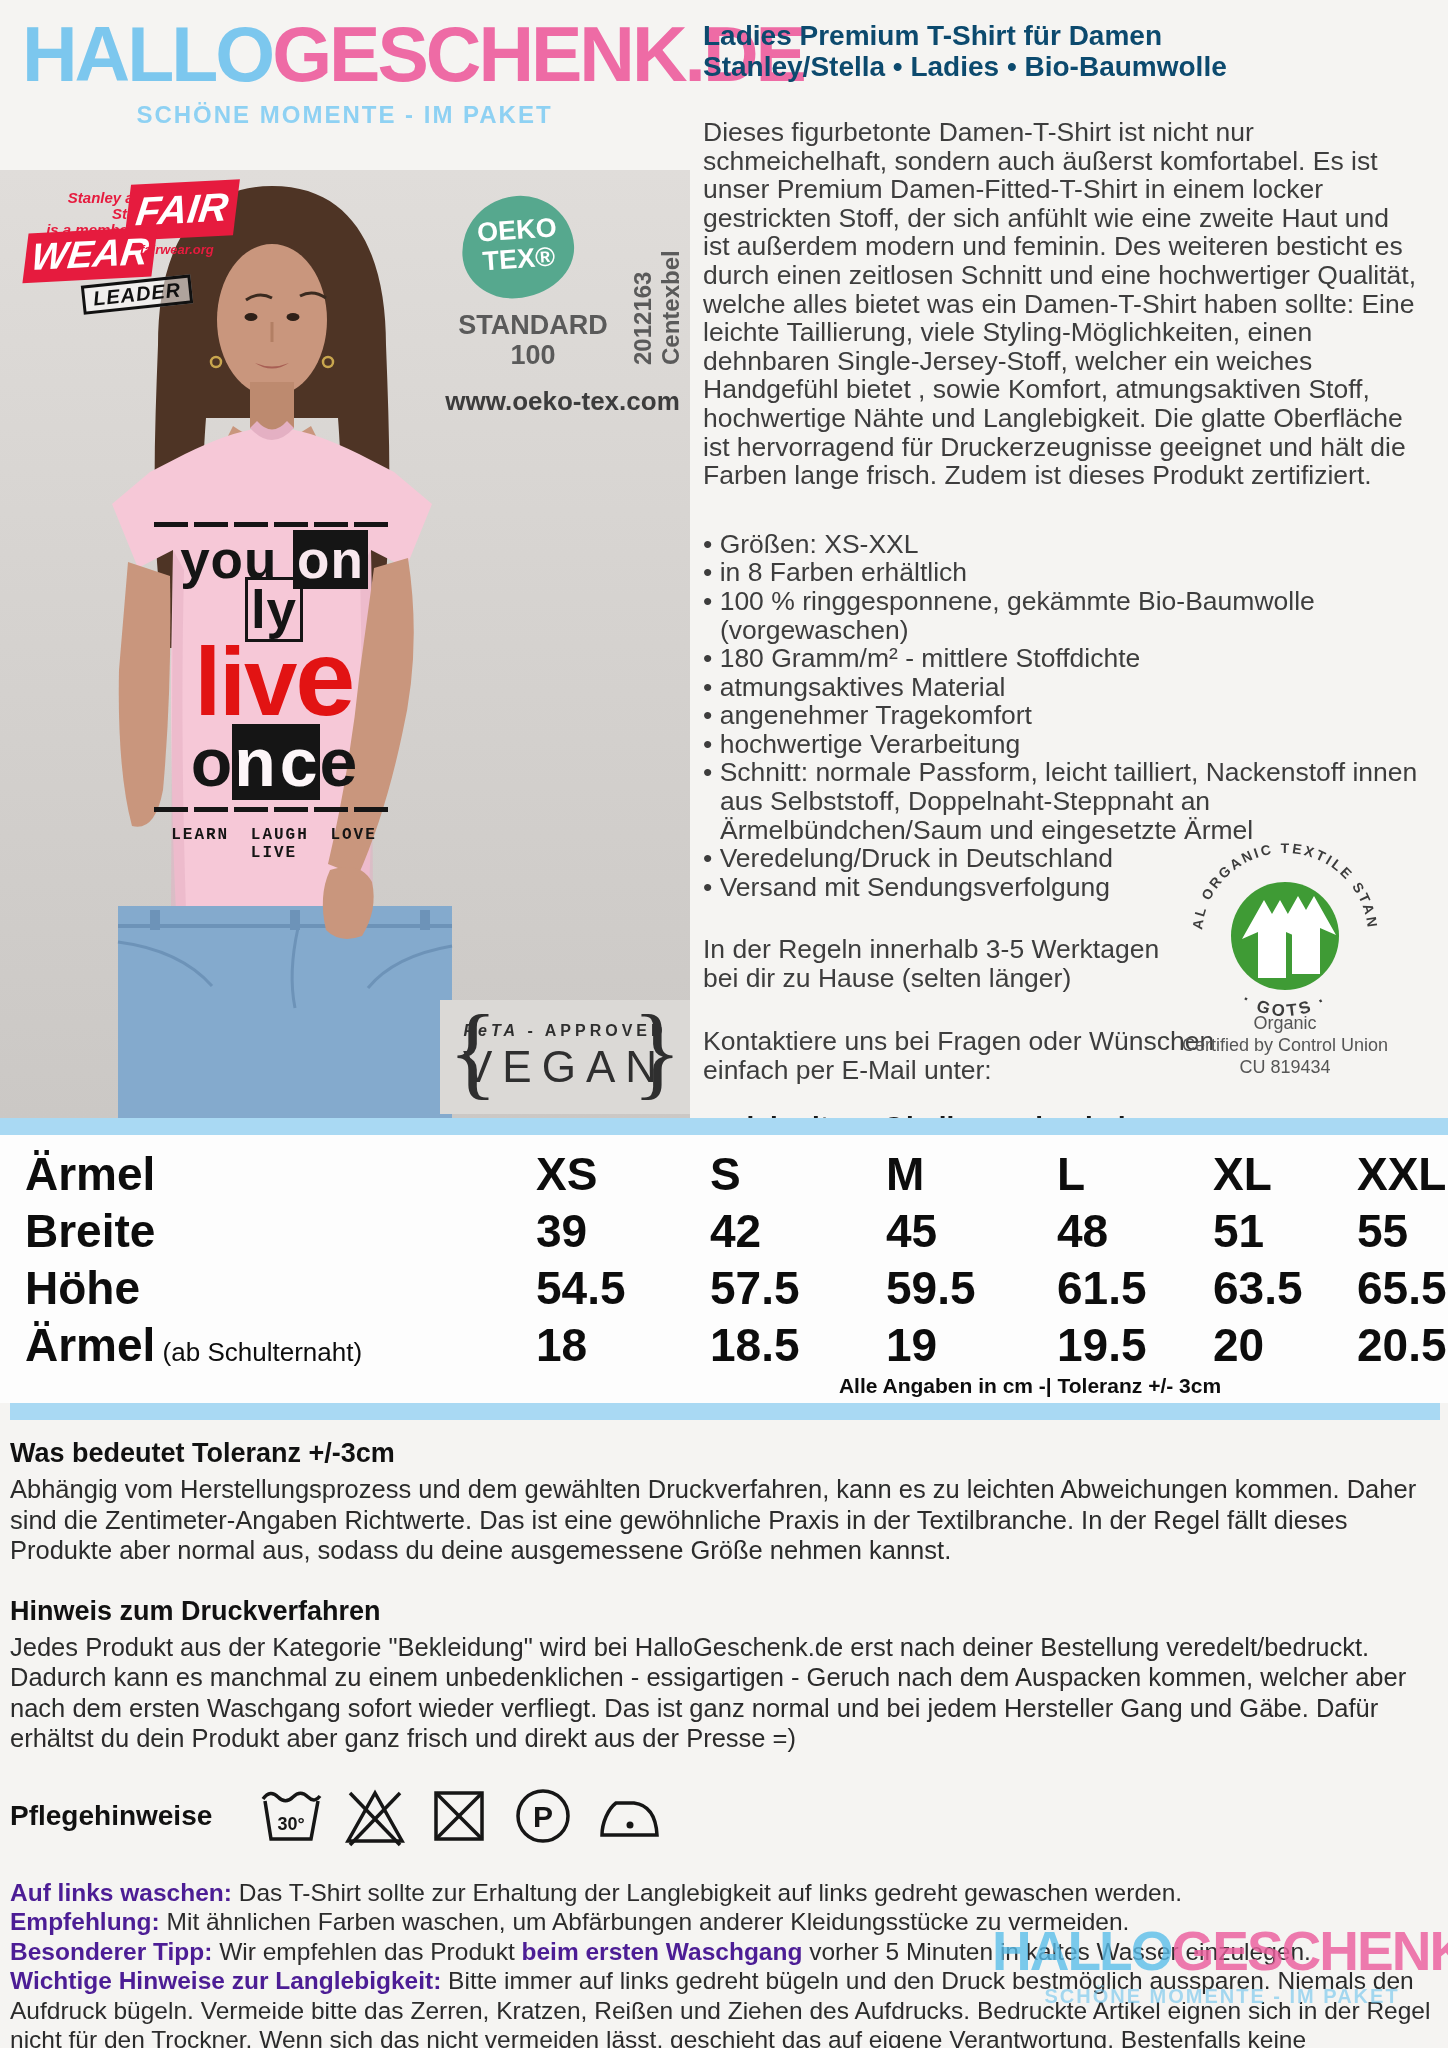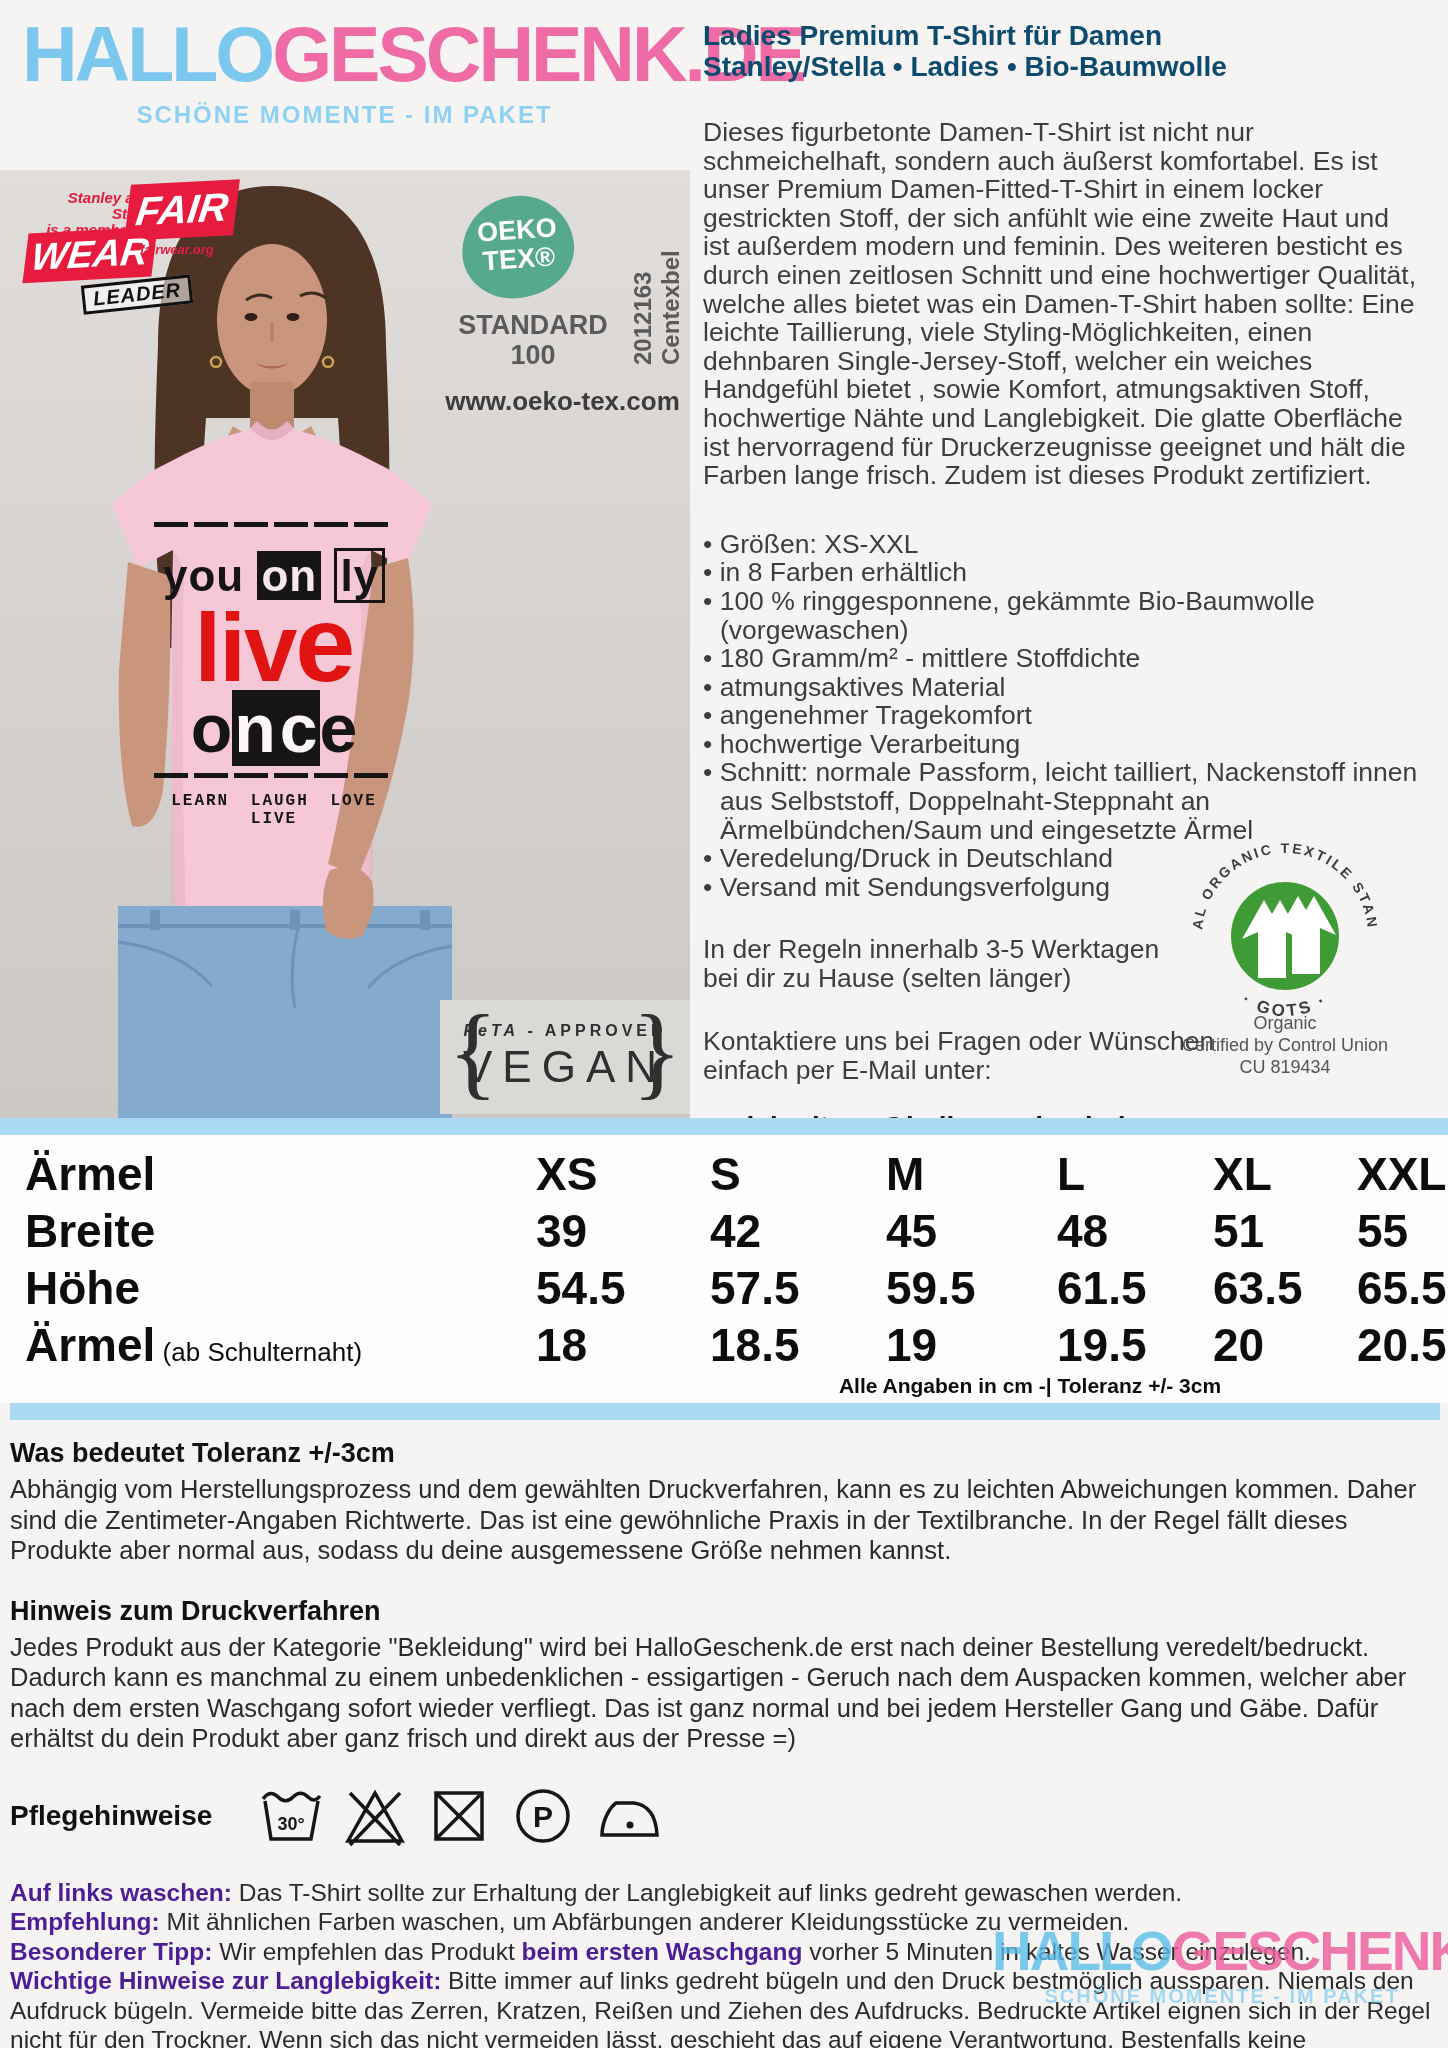--- a/index.html
+++ b/index.html
@@ -41,21 +41,21 @@
 
   
   .oeko-blob{position:absolute;left:462px;top:26px;width:112px;height:102px;background:#56a88e;border-radius:52% 48% 55% 45%/55% 52% 48% 45%;color:#fff;text-align:center;font-weight:800;font-size:27px;line-height:29px;padding-top:20px;box-sizing:border-box;transform:rotate(-4deg);}
   .oeko-standard{position:absolute;left:448px;top:140px;width:170px;text-align:center;color:#5a5a5a;font-weight:800;font-size:27px;line-height:30px;}
   .oeko-cert{position:absolute;left:600px;top:106px;width:118px;height:60px;transform:rotate(-90deg);transform-origin:50% 50%;color:#5a5a5a;font-weight:800;font-size:24px;line-height:28px;text-align:left;}
   .oeko-url{position:absolute;left:440px;top:216px;width:245px;text-align:center;color:#3c3c3c;font-weight:800;font-size:26px;}
 
   
   .print{position:absolute;left:148px;top:352px;width:252px;text-align:center;}
   .print .rule{height:5px;margin:0 6px;background:repeating-linear-gradient(90deg,#151515 0 34px,transparent 34px 40px);}
-  .print-l1{margin-top:24px;font-weight:800;font-size:44px;line-height:50px;color:#151515;letter-spacing:1px;}
+  .print-l1{margin-top:8px;font-weight:800;font-size:53px;line-height:50px;color:#151515;letter-spacing:1px;}
   .print-l1 .inv{background:#151515;color:#f8e8ee;padding:0 4px;}
   .print-l1 .box{border:3px solid #151515;padding:0 3px;}
   .print-live{font-weight:800;font-size:96px;line-height:86px;color:#e21313;letter-spacing:-2px;}
   .print-live .bigE{font-size:108px;}
   .print-once{font-weight:800;font-size:68px;line-height:74px;color:#151515;letter-spacing:0;}
   .print-once .inv{background:#151515;color:#fdf6f8;padding:0 2px;}
   .print-sub{margin-top:14px;font-family:"Liberation Mono",monospace;font-weight:700;font-size:16px;letter-spacing:2px;word-spacing:10px;color:#151515;}
 
   
   .vegan{position:absolute;left:440px;top:830px;width:250px;height:114px;background:#dbd9d6;color:#2f2f2f;text-align:center;}

